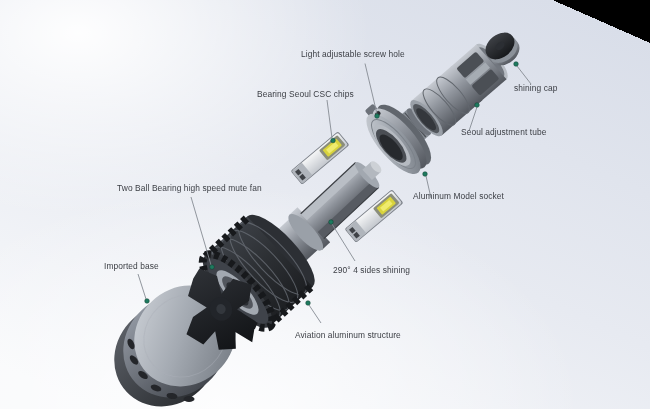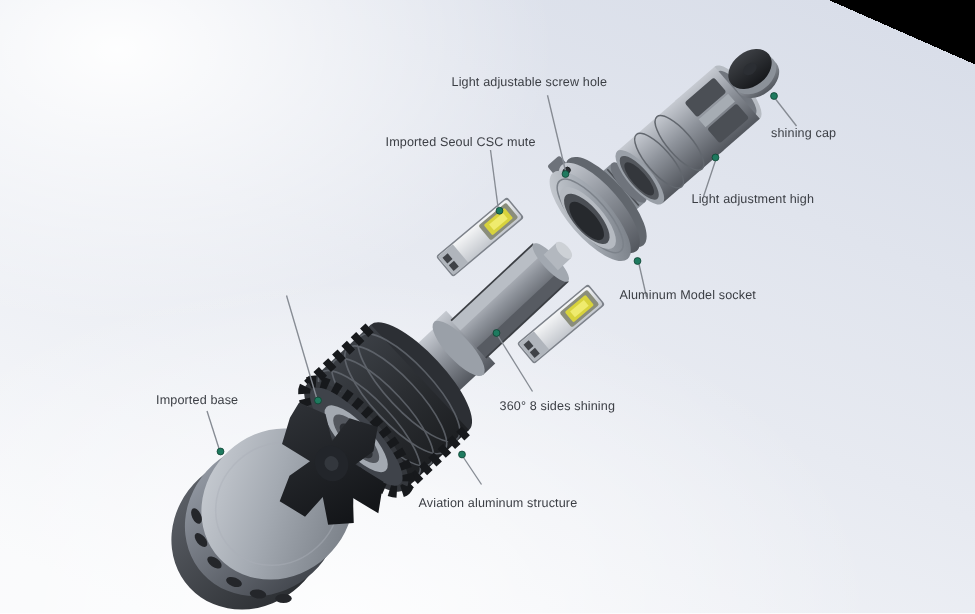--- a/index.html
+++ b/index.html
@@ -213,21 +213,22 @@
     <circle cx="477" cy="105" r="2.3" fill="#1e7a5f"></circle>
     <circle cx="425" cy="174" r="2.3" fill="#1e7a5f"></circle>
     <circle cx="212" cy="267" r="2.3" fill="#1e7a5f"></circle>
     <circle cx="147" cy="301" r="2.3" fill="#1e7a5f"></circle>
     <circle cx="331" cy="222" r="2.3" fill="#1e7a5f"></circle>
     <circle cx="308" cy="303" r="2.3" fill="#1e7a5f"></circle>
   </g>
 </svg>
 
 <div class="lbl" style="left:301px;top:49px">Light adjustable screw hole</div>
-<div class="lbl" style="left:257px;top:89px">Imported Seoul CSC mute</div>
+<div class="lbl" style="left:257px;top:89px">Bearing Seoul CSC chips</div>
 <div class="lbl" style="left:514px;top:83px">shining cap</div>
-<div class="lbl" style="left:461px;top:127px">Light adjustment high</div>
+<div class="lbl" style="left:461px;top:127px">Seoul adjustment tube</div>
 <div class="lbl" style="left:413px;top:191px">Aluminum Model socket</div>
+<div class="lbl" style="left:117px;top:183px">Two Ball Bearing high speed mute fan</div>
 <div class="lbl" style="left:104px;top:261px">Imported base</div>
-<div class="lbl" style="left:333px;top:265px">360° 8 sides shining</div>
-<div class="lbl" style="left:279px;top:330px">Aviation aluminum structure</div>
+<div class="lbl" style="left:333px;top:265px">290° 4 sides shining</div>
+<div class="lbl" style="left:295px;top:330px">Aviation aluminum structure</div>
 
 </div>
 
 </body></html>

